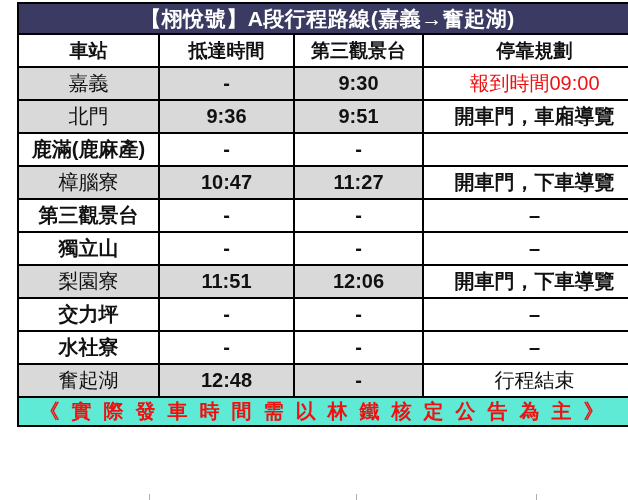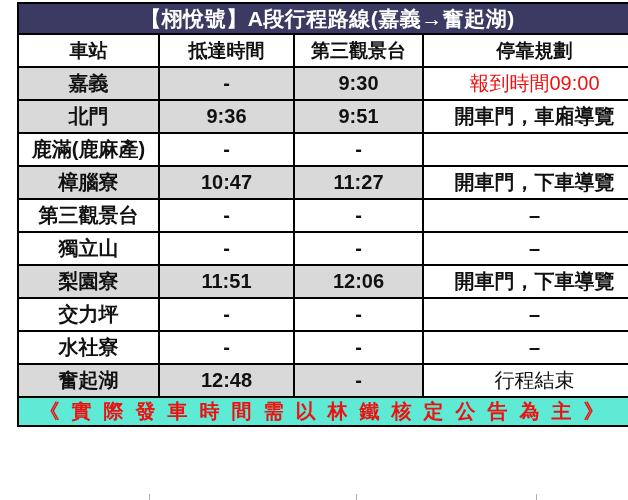--- a/index.html
+++ b/index.html
@@ -51,21 +51,21 @@
   }
   table.timetable th{font-weight:bold;font-size:19px;background:#fff;}
   table.timetable th.plan-col, table.timetable td.plan-cell{
     text-align:center;
     padding-left:7px;
   }
   td.time-cell{font-weight:bold;font-size:20px;}
   tr.hl td.station-cell, tr.hl td.time-cell{
     background:var(--rowgray);
   }
-  tr.hl td.station-cell{font-weight:bold;}
+  tr.hl td.station-cell{font-weight:normal;}
   td.station-cell{font-weight:bold;font-size:20px;}
   td.plan-cell{font-weight:normal;}
   td.plan-cell.b{font-weight:bold;}
   td.plan-cell.red{color:var(--red);font-weight:normal;border-radius:7px;}
   .footer-row{
     width:621px;height:31px;
     border:2px solid var(--line);
     margin-top:-2px;
     background:#5eead4;
     display:flex;align-items:center;justify-content:center;

